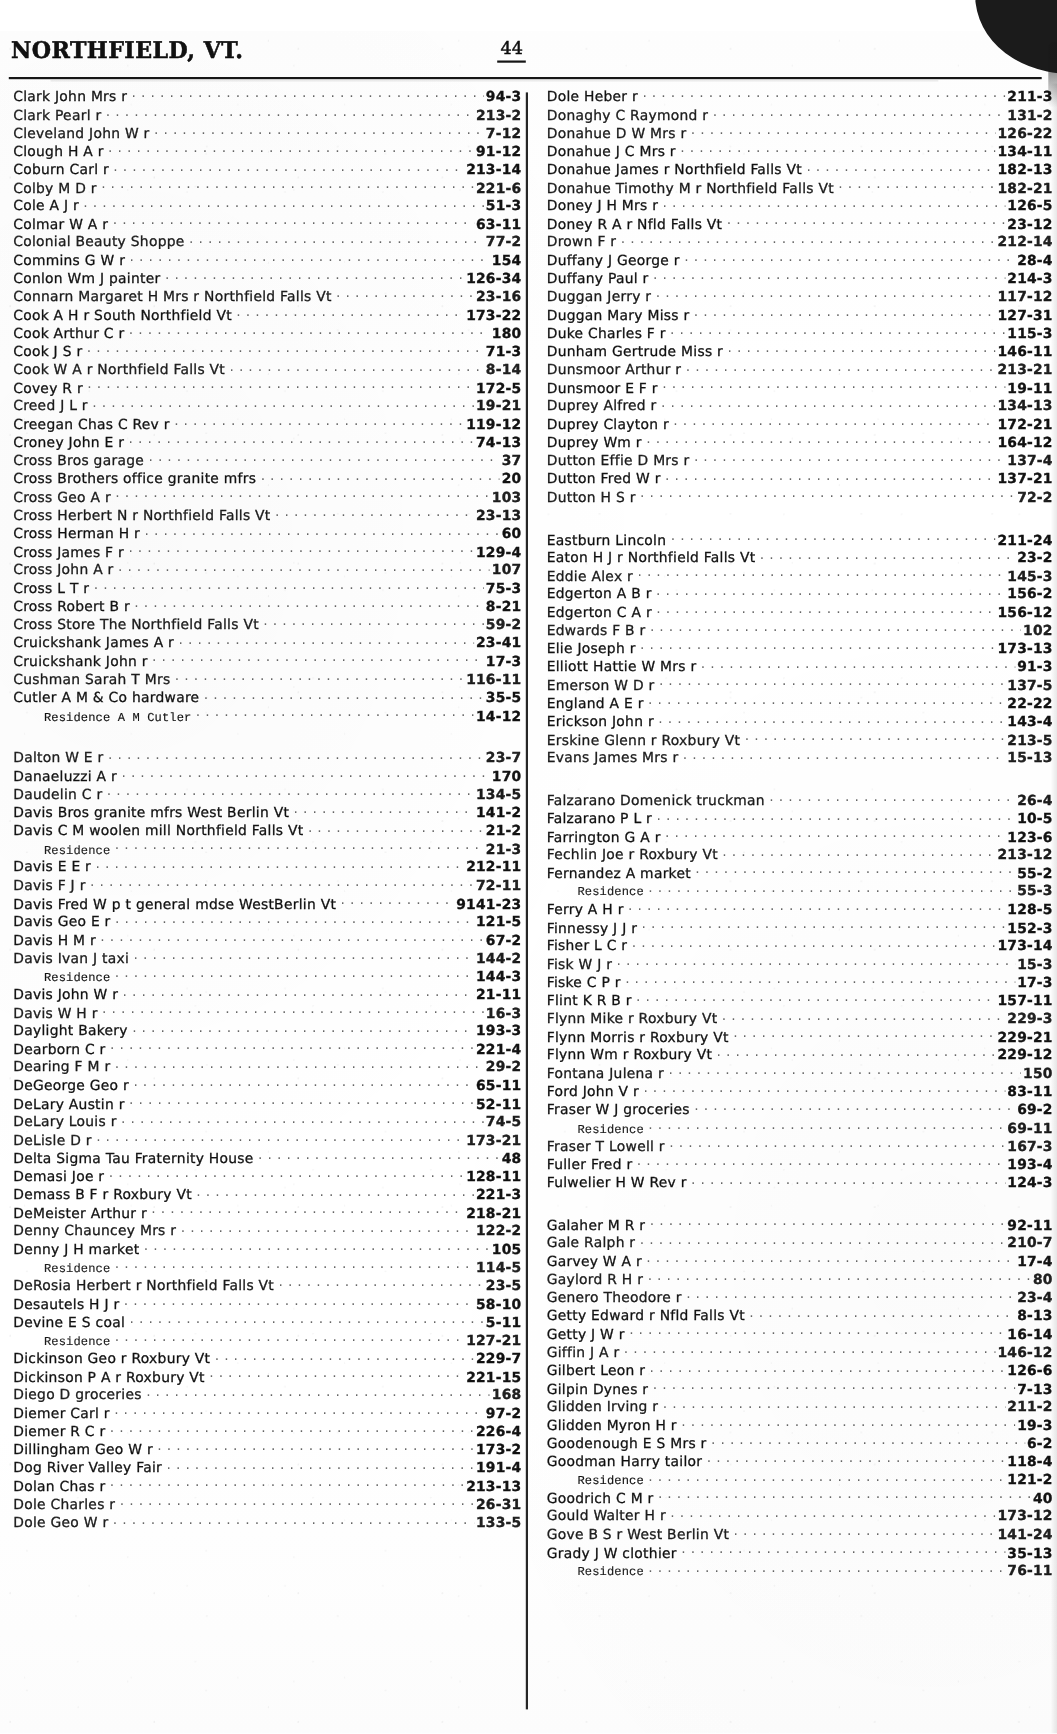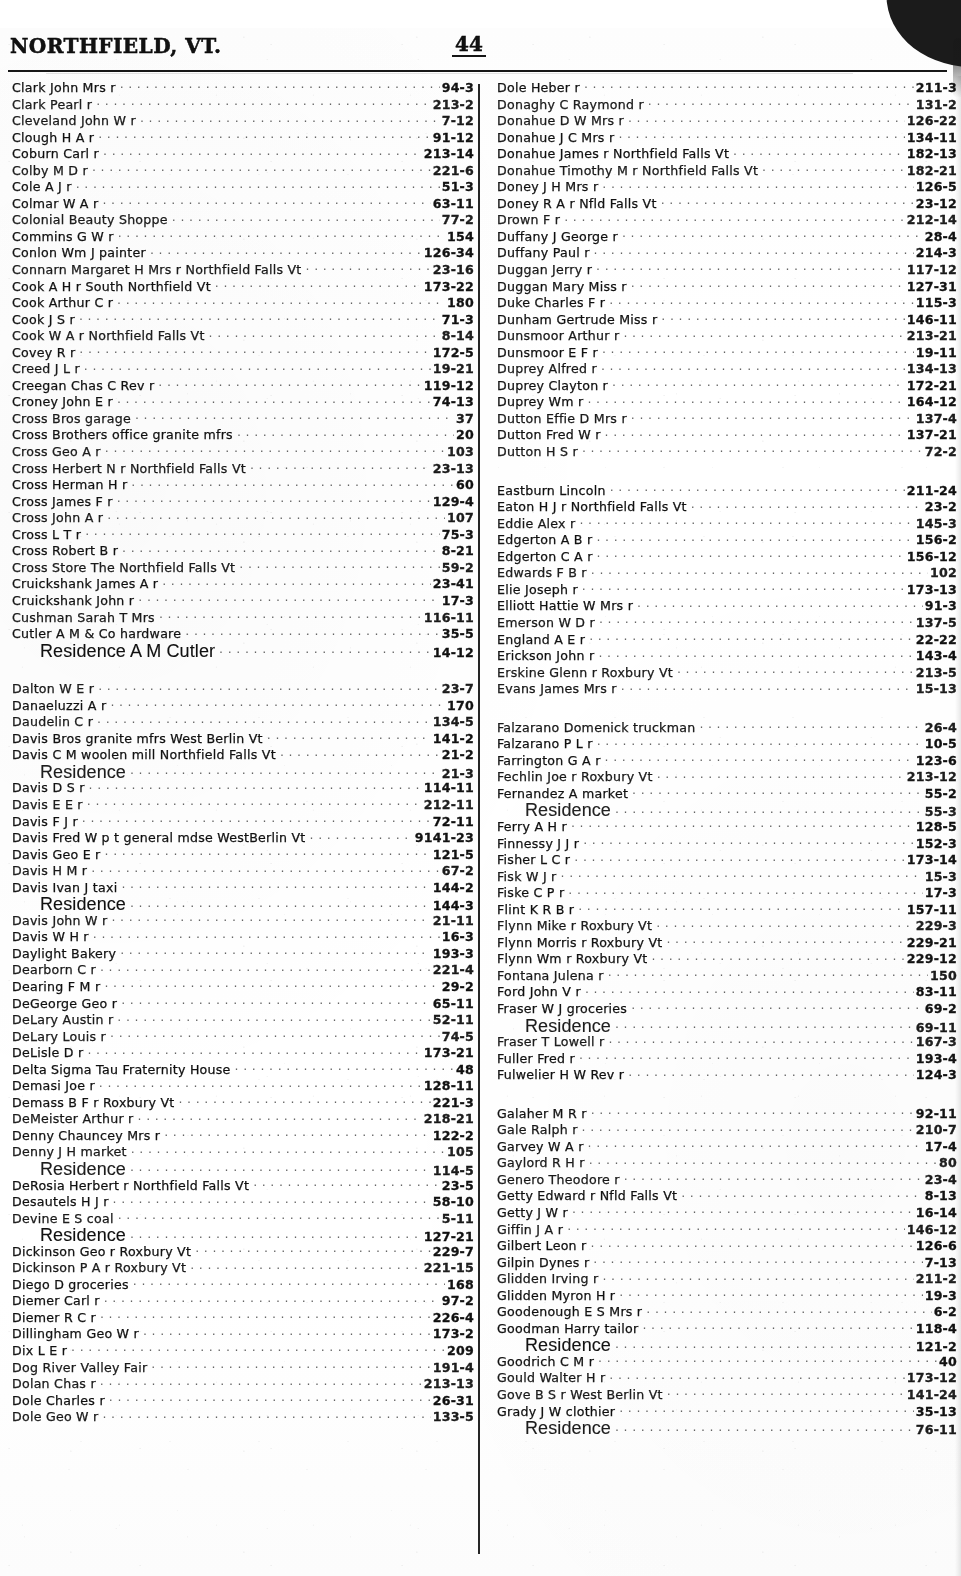--- a/index.html
+++ b/index.html
@@ -62,22 +62,22 @@
     color: #111;
     white-space: nowrap;
     transform: scaleX(.96);
     transform-origin: left center;
   }
   #page-number {
     position: absolute;
     left: 452px;
     top: 6px;
     font-family: "DejaVu Serif", serif;
-    font-weight: 700;
-    font-size: 20px;
+    font-weight: 400;
+    font-size: 16px;
     color: #111;
     -webkit-text-stroke: .4px #000;
     border-bottom: 2px solid #151515;
     padding: 0 3px 1px 3px;
     line-height: 20px;
   }
   #head-rule {
     position: absolute;
     left: 8px;
     right: 14px;
@@ -188,22 +188,22 @@
   .entry .num {
     flex: 0 0 auto;
     padding-left: 2px;
     letter-spacing: .2px;
     -webkit-text-stroke: .3px #0d0d0d;
     font-weight: 600;
   }
   
   .entry.sub .name {
     padding-left: 28px;
-    font-family: Liberation Sans, sans-serif;
-    font-size: 18px;
+    font-family: Liberation Mono, monospace;
+    font-size: 11px;
     -webkit-text-stroke: .12px #141414;
     letter-spacing: .1px;
   }
   
   .gap { height: 22px; }
 
   
   .entry:nth-child(3n)   { color: #1d1d1d; justify-content: space-between; }
   .entry:nth-child(5n)   { color: #101010; }
   .entry:nth-child(7n+2) { color: #222222; }
@@ -428,25 +428,20 @@
           <span class="name">Davis C M woolen mill Northfield Falls Vt</span>
           <span class="leader"></span>
           <span class="num">21-2</span>
         </div>
         <div class="entry sub">
           <span class="name">Residence</span>
           <span class="leader"></span>
           <span class="num">21-3</span>
         </div>
         <div class="entry">
-          <span class="name">Davis D S r</span>
-          <span class="leader"></span>
-          <span class="num">114-11</span>
-        </div>
-        <div class="entry">
           <span class="name">Davis E E r</span>
           <span class="leader"></span>
           <span class="num">212-11</span>
         </div>
         <div class="entry">
           <span class="name">Davis F J  r</span>
           <span class="leader"></span>
           <span class="num">72-11</span>
         </div>
         <div class="entry">
@@ -598,25 +593,20 @@
           <span class="name">Diemer R C r</span>
           <span class="leader"></span>
           <span class="num">226-4</span>
         </div>
         <div class="entry">
           <span class="name">Dillingham Geo W r</span>
           <span class="leader"></span>
           <span class="num">173-2</span>
         </div>
         <div class="entry">
-          <span class="name">Dix L E r</span>
-          <span class="leader"></span>
-          <span class="num">209</span>
-        </div>
-        <div class="entry">
           <span class="name">Dog River Valley Fair</span>
           <span class="leader"></span>
           <span class="num">191-4</span>
         </div>
         <div class="entry">
           <span class="name">Dolan Chas r</span>
           <span class="leader"></span>
           <span class="num">213-13</span>
         </div>
         <div class="entry">

